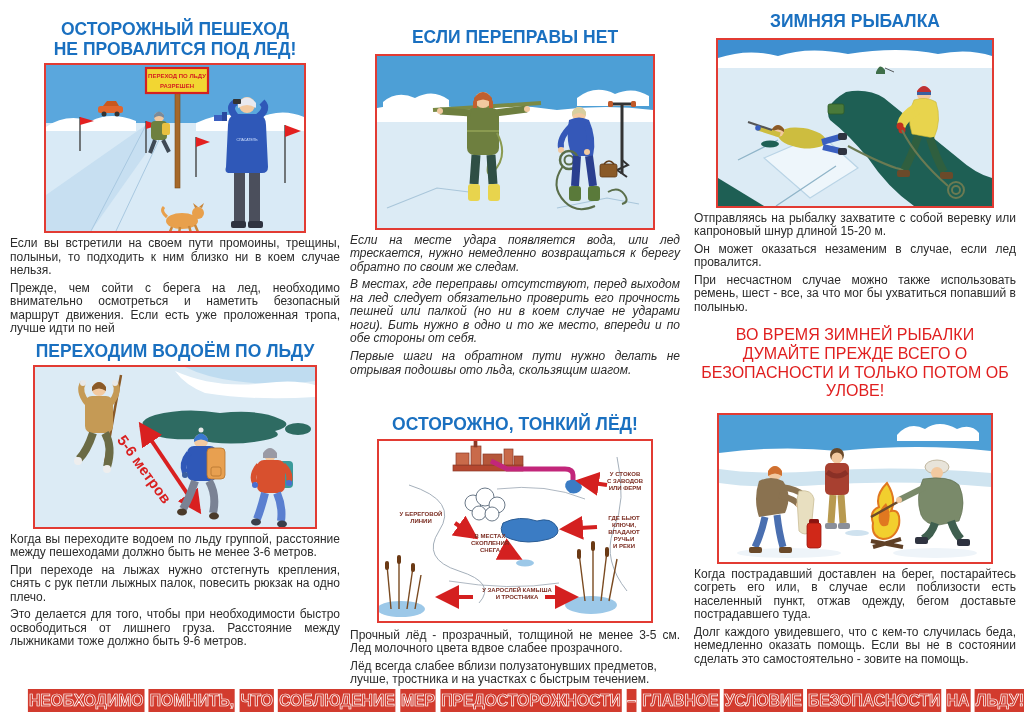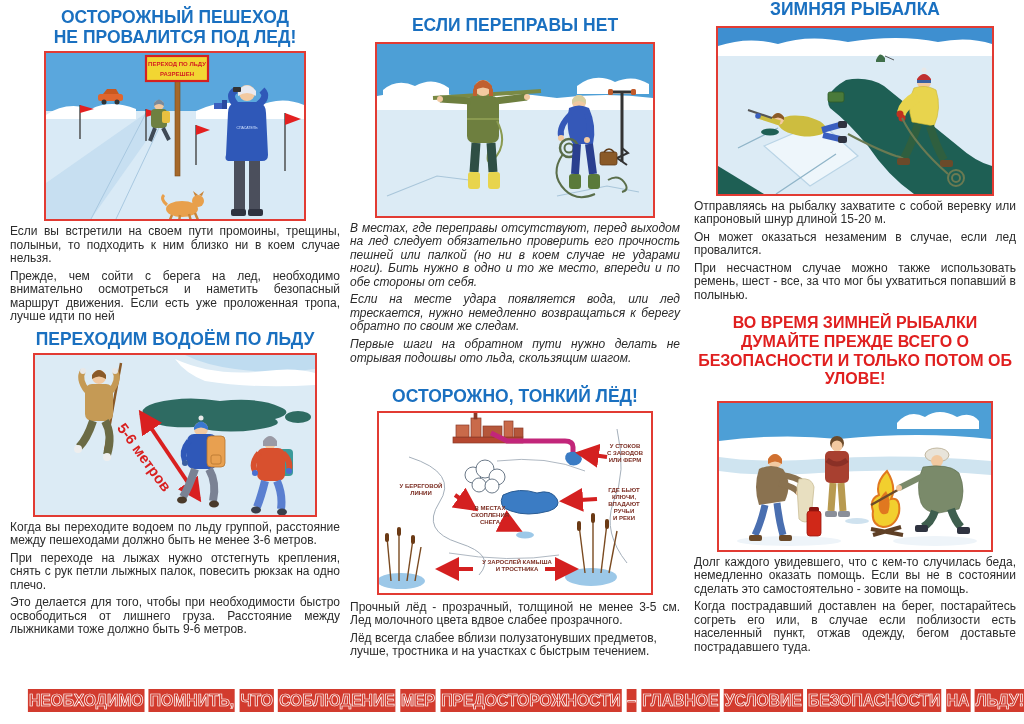--- a/index.html
+++ b/index.html
@@ -1,36 +1,36 @@
 <!DOCTYPE html>
 <html><head>
 <meta charset="utf-8">
 <style>
   html,body{margin:0;padding:0;background:#fff;}
   body{width:1024px;height:724px;position:relative;overflow:hidden;
        font-family:"Liberation Sans",sans-serif;color:#2b2b2b;}
-  .col{position:absolute;top:0;height:688px;}
+  .col{position:absolute;top:12px;height:688px;}
   #col1{left:10px;width:330px;padding-top:8px;}
   #col2{left:350px;width:330px;padding-top:16px;}
   #col3{left:694px;width:322px;}
   .h-blue{color:#1a70c0;font-weight:bold;text-align:center;font-size:17.5px;
           line-height:1.12;margin:0;white-space:pre-line;}
-  .h-red{color:#e01f1f;font-weight:bold;text-align:center;font-size:16px;
+  .h-red{color:#e01f1f;font-weight:normal;text-align:center;font-size:16px;
          line-height:1.16;margin:12px 0 12px;white-space:pre-line;}
   .col p{font-size:12px;line-height:1.13;text-align:justify;margin:0 0 4px;}
   #col2 .ital p{font-style:italic;}
   .fig{border:2.5px solid #e23b33;background:#fff;margin:4px auto;position:relative;}
   .fig svg{display:block;}
   #fig1{width:258px;height:166px;margin-top:4px;}
   #fig2{width:280px;height:160px;margin-top:3px;}
   #fig3{width:276px;height:172px;margin-top:6px;}
   #fig4{width:272px;height:180px;margin-top:4px;}
   #fig5{width:274px;height:166px;margin-top:6px;}
   #fig6{width:272px;height:147px;margin-top:5px;}
-  #col2 .h2gap{margin-top:22px;}
+  #col2 .h2gap{margin-top:38px;}
   #col1 .h2gap{margin-top:6px;}
   .tblock{margin-top:4px;}
   .dlabel{position:absolute;font-size:6px;line-height:1.18;color:#7b2d22;
           font-weight:bold;text-align:center;white-space:pre-line;}
   .banner{position:absolute;left:18px;right:16px;top:690px;height:23px;
           text-align:center;font-weight:bold;font-size:16px;line-height:21px;
           transform:scaleX(0.98);transform-origin:center;white-space:nowrap;}
   .banner span{background:#d23b2e;color:#d0372a;-webkit-text-stroke:0.7px #ffffff;
           padding:3px 1px;}
   svg text{font-family:"Liberation Sans",sans-serif;}
@@ -225,22 +225,22 @@
           <rect x="9" y="3" width="5" height="6" rx="1.5" fill="#c05a2a"></rect>
           <path d="M0,62 L6,67 L-5,72 L5,79" stroke="#333" stroke-width="2" fill="none"></path>
           <rect x="-22" y="66" width="17" height="13" rx="2" fill="#8a5a28" stroke="#5f3a17" stroke-width="0.8"></rect>
           <path d="M-18,66 Q-13,60 -8,66" stroke="#5f3a17" stroke-width="1.5" fill="none"></path>
           <path d="M-14,94 Q-4,88 2,96 Q8,104 0,106" stroke="#5a6e4a" stroke-width="2" fill="none"></path>
         </g>
       </svg>
     </div>
 
     <div class="tblock ital">
+      <p>Если на месте удара появляется вода, или лед трескается, нужно немедленно возвращаться к берегу обратно по своим же следам.</p>
       <p>В местах, где переправы отсутствуют, перед выходом на лед следует обязательно проверить его прочность пешней или палкой (но ни в коем случае не ударами ноги). Бить нужно в одно и то же место, впереди и по обе стороны от себя.</p>
-      <p>Если на месте удара появляется вода, или лед трескается, нужно немедленно возвращаться к берегу обратно по своим же следам.</p>
       <p>Первые шаги на обратном пути нужно делать не отрывая подошвы ото льда, скользящим шагом.</p>
     </div>
 
     <div class="h-blue h2gap">ОСТОРОЖНО, ТОНКИЙ ЛЁД!</div>
 
     <div class="fig" id="fig4">
       <svg width="272" height="180" viewBox="0 0 272 180">
         <defs>
           <marker id="ah4" markerWidth="6" markerHeight="6" refX="5" refY="3" orient="auto">
             <path d="M0,0 L6,3 L0,6 Z" fill="#d42020"></path>
@@ -427,20 +427,20 @@
           <path d="M10,24 Q-6,32 -16,37" stroke="#7a8a6a" stroke-width="6" fill="none"></path>
           <circle cx="-16" cy="37" r="3" fill="#f2c9a0"></circle>
           <path d="M20,60 Q16,72 8,76 M36,58 Q40,70 46,76" stroke="#3f5f4f" stroke-width="8" fill="none"></path>
           <rect x="0" y="74" width="13" height="7" rx="2" fill="#2f3340"></rect>
           <rect x="42" y="76" width="13" height="7" rx="2" fill="#2f3340"></rect>
         </g>
       </svg>
     </div>
 
     <div class="tblock">
+      <p>Когда пострадавший доставлен на берег, постарайтесь согреть его или, в случае если поблизости есть населенный пункт, отжав одежду, бегом доставьте пострадавшего туда.</p>
       <p>Долг каждого увидевшего, что с кем-то случилась беда, немедленно оказать помощь. Если вы не в состоянии сделать это самостоятельно - зовите на помощь.</p>
-      <p>Когда пострадавший доставлен на берег, постарайтесь согреть его или, в случае если поблизости есть населенный пункт, отжав одежду, бегом доставьте пострадавшего туда.</p>
     </div>
   </div>
 
   <div class="banner wordblocks"><span>НЕОБХОДИМО</span> <span>ПОМНИТЬ,</span> <span>ЧТО</span> <span>СОБЛЮДЕНИЕ</span> <span>МЕР</span> <span>ПРЕДОСТОРОЖНОСТИ</span> <span>–</span> <span>ГЛАВНОЕ</span> <span>УСЛОВИЕ</span> <span>БЕЗОПАСНОСТИ</span> <span>НА</span> <span>ЛЬДУ!</span></div>
 
 </div>
 
 </body></html>

